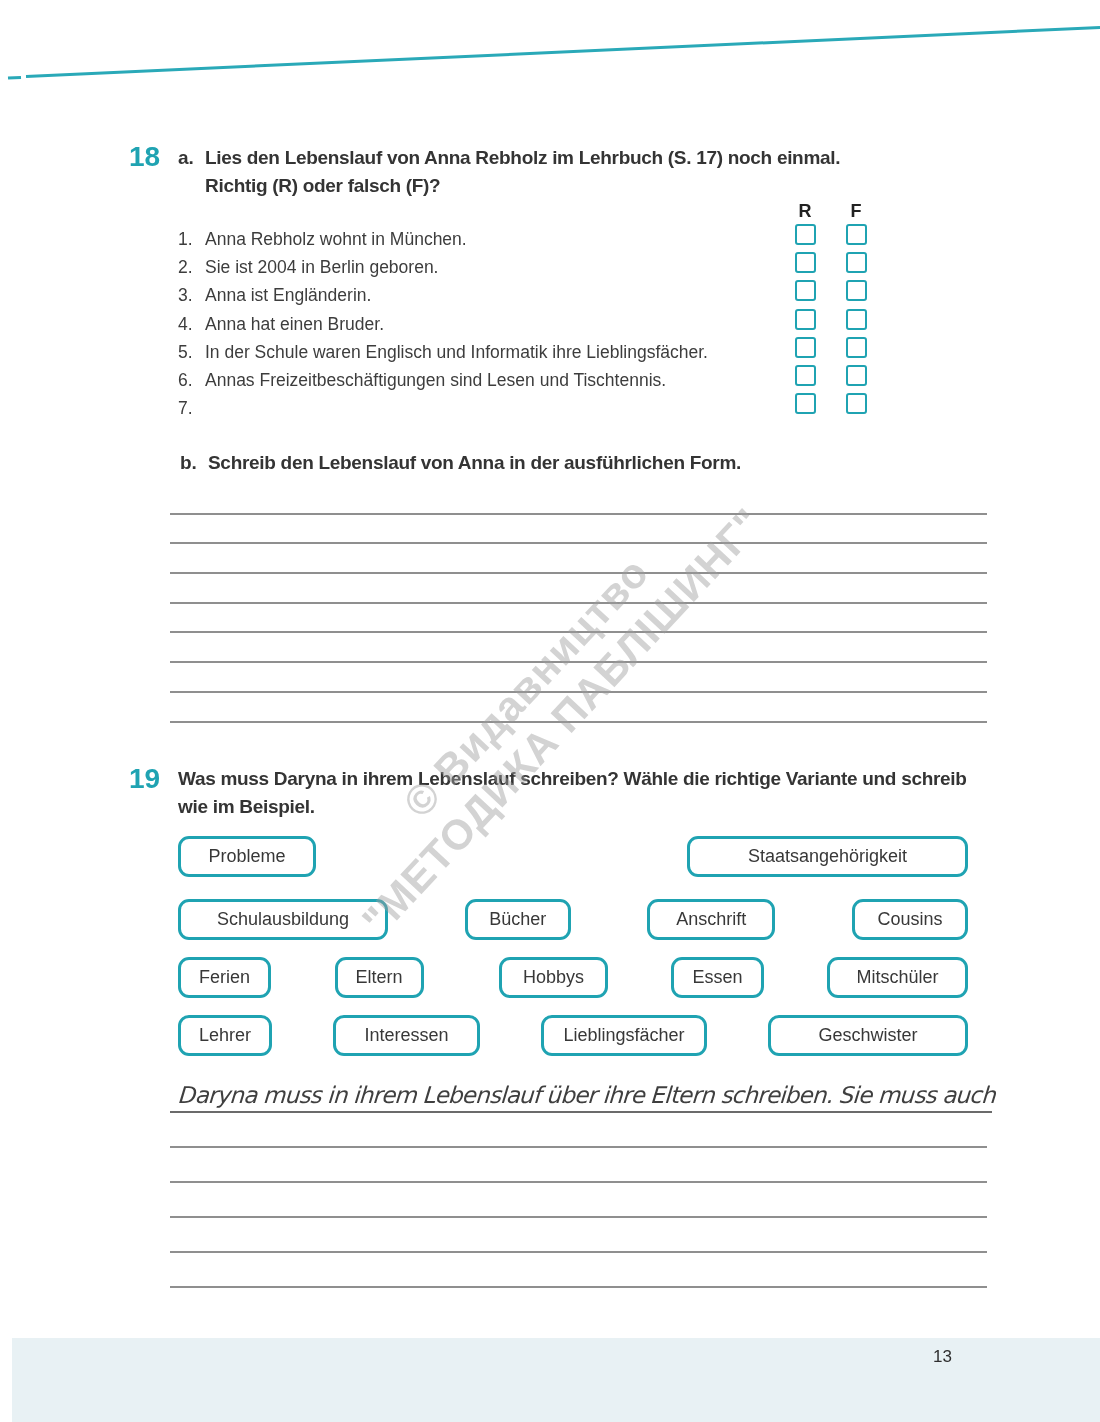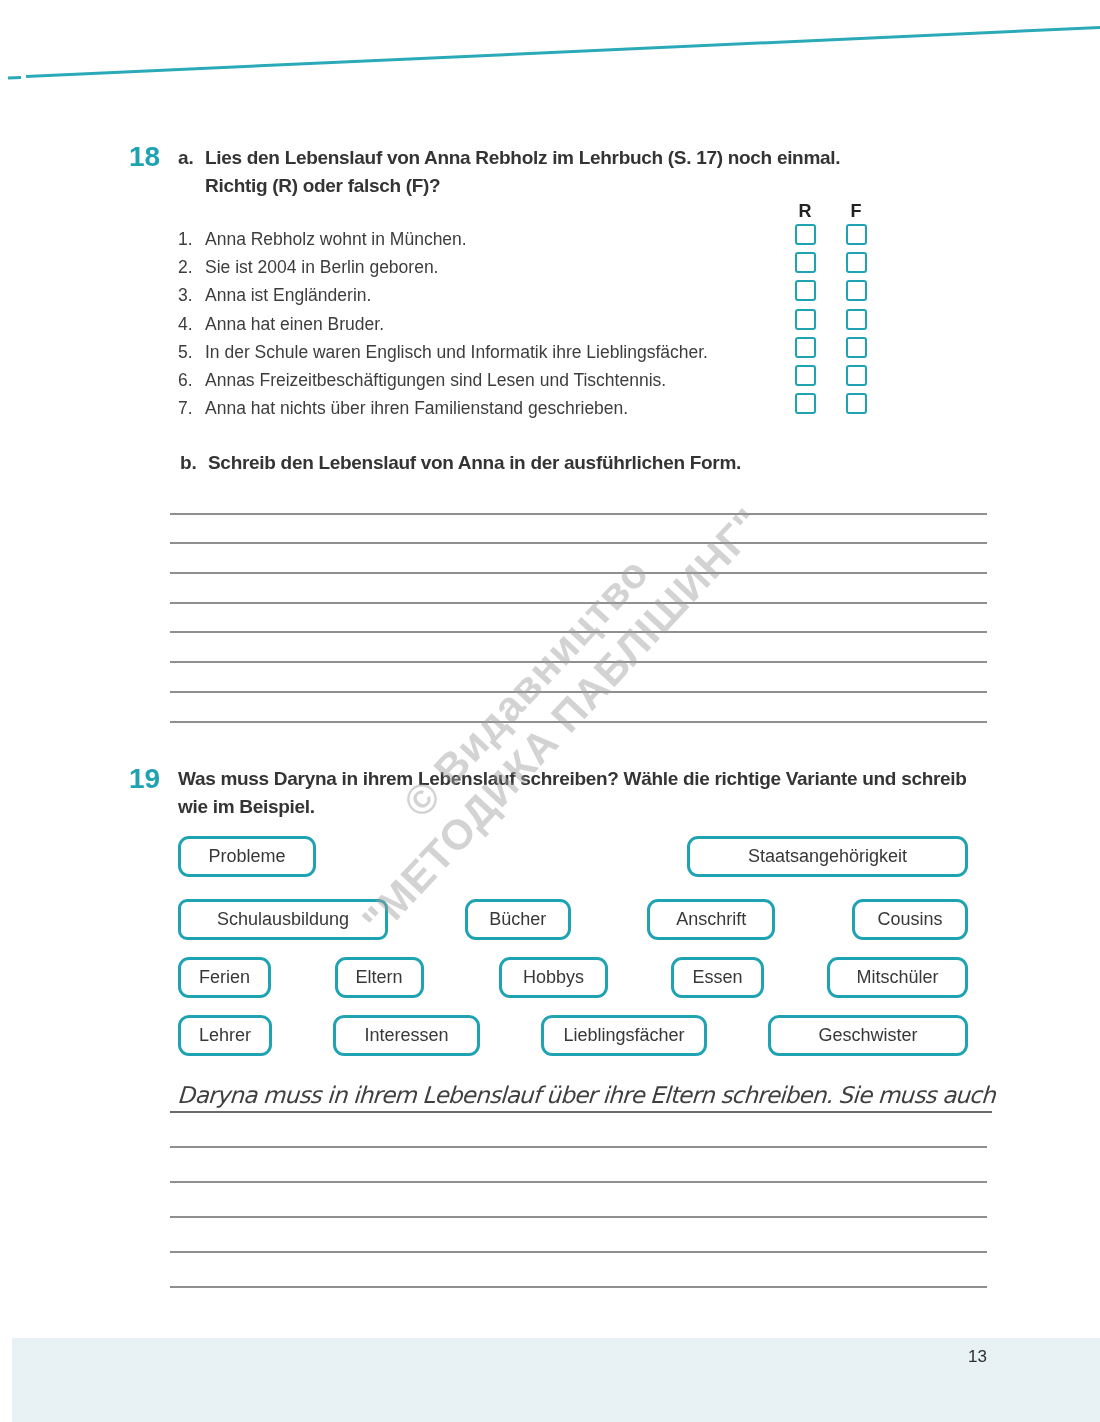--- a/index.html
+++ b/index.html
@@ -43,21 +43,21 @@
   .brow{position:absolute;left:178px;width:790px;display:flex;justify-content:space-between;align-items:flex-start;}
   #brow1{top:836px;} #brow2{top:899px;} #brow3{top:957px;} #brow4{top:1015px;}
   .wbox{
     height:41px;box-sizing:border-box;border:3px solid var(--teal);border-radius:11px;
     background:#fff;display:flex;align-items:center;justify-content:center;
     padding:12px 18px;font-size:18px;color:#383838;white-space:nowrap;
   }
   #brow1 .wbox:nth-child(1){min-width:138px;}
   #brow1 .wbox:nth-child(2){min-width:281px;}
   #brow1 .wbox:nth-child(3){min-width:252px;}
-  #brow2 .wbox:nth-child(1){min-width:210px;border-radius:9px;}
+  #brow2 .wbox:nth-child(1){min-width:210px;}
   #brow2 .wbox:nth-child(2){min-width:106px;}
   #brow2 .wbox:nth-child(3){min-width:128px;}
   #brow2 .wbox:nth-child(4){min-width:116px;}
   #brow3 .wbox:nth-child(1){min-width:93px;}
   #brow3 .wbox:nth-child(2){min-width:86px;}
   #brow3 .wbox:nth-child(3){min-width:109px;margin-left:12px;}
   #brow3 .wbox:nth-child(4){min-width:90px;}
   #brow3 .wbox:nth-child(5){min-width:141px;}
   #brow4 .wbox:nth-child(1){min-width:91px;}
   #brow4 .wbox:nth-child(2){min-width:147px;}
@@ -70,21 +70,21 @@
   }
   .example-underline{position:absolute;left:170px;top:1111px;width:822px;height:2px;background:#6b6b6b;}
   .watermark{
     position:absolute;left:545px;top:705px;
     transform:translate(-50%,-50%) rotate(-47deg);
     text-align:center;font-weight:bold;font-size:42px;line-height:1.2;
     color:#9e9e9e;opacity:0.45;letter-spacing:1px;white-space:nowrap;
     pointer-events:none;z-index:50;
   }
   .footer-band{position:absolute;left:12px;top:1338px;width:1088px;height:84px;background:#e8f1f4;}
-  .page-num{position:absolute;left:968px;top:1347px;font-size:17px;color:#2f2f2f;}
+  .page-num{position:absolute;left:933px;top:1347px;font-size:17px;color:#2f2f2f;}
 </style>
 </head>
 <body>
 
 <div class="page">
 
   <div>
     <svg class="topline" width="1100" height="90" viewBox="0 0 1100 90">
       <line x1="8" y1="78" x2="21" y2="77.5" stroke="#2aa9b8" stroke-width="3"></line>
       <line x1="26" y1="76.5" x2="1100" y2="27.5" stroke="#2aa9b8" stroke-width="3"></line>
@@ -132,21 +132,20 @@
       <span class="cbx cbx-f"></span>
     </div>
       <div class="stmt-row">
       <span class="stmt-num">6.</span>
       <span class="stmt-text">Annas Freizeitbeschäftigungen sind Lesen und Tischtennis.</span>
       <span class="cbx cbx-r"></span>
       <span class="cbx cbx-f"></span>
     </div>
       <div class="stmt-row">
       <span class="stmt-num">7.</span>
-      <span class="stmt-text">Anna hat nichts über ihren Familienstand geschrieben.</span>
       <span class="cbx cbx-r"></span>
       <span class="cbx cbx-f"></span>
     </div>
     </div>
 
   <div class="part-label" id="b-label">b.</div>
   <div class="head-line" id="b-title">Schreib den Lebenslauf von Anna in der ausführlichen Form.</div>
 
   <div class="wlines" id="wlines-b">
       <div class="wl"></div>

